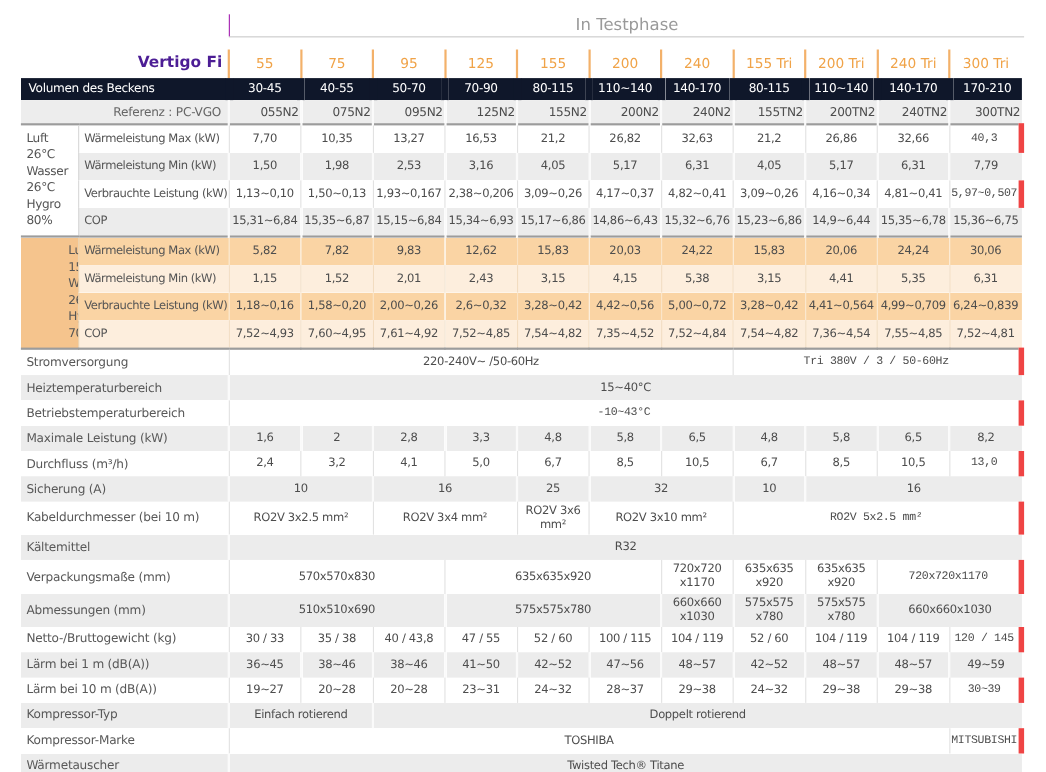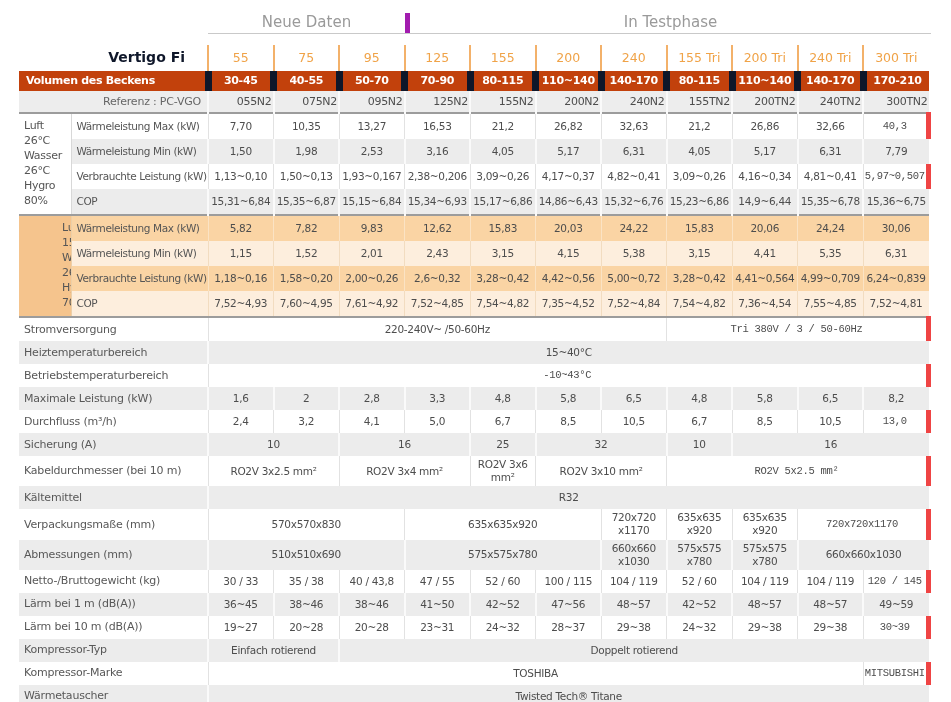--- a/index.html
+++ b/index.html
@@ -4,37 +4,37 @@
 <style>
   html,body{margin:0;padding:0;background:#fff;}
   body{font-family:"DejaVu Sans","Liberation Sans",sans-serif;color:#555;}
   .page{width:951px;height:702px;overflow:hidden;background:#fff;box-sizing:border-box;padding-top:12px;}
 
   
   .band{margin-left:208px;width:723px;display:flex;align-items:flex-end;
         border-bottom:1px solid #c9c9c9;height:21px;margin-bottom:11px;}
   .band-cell{font-size:15px;color:#9a9a9a;text-align:center;padding-bottom:2px;}
   .band-new{width:197px;}
-  .band-test{flex:1;border-left:5px solid #a21caf;}
+  .band-test{flex:1;border-left:1px solid #a21caf;}
 
   
   table{border-collapse:collapse;table-layout:fixed;margin-left:19px;width:912px;}
   td{padding:2px 1px;line-height:1.25;text-align:center;font-size:10.5px;
      letter-spacing:-0.3px;color:#4d4d4d;vertical-align:middle;overflow:hidden;}
   col.gcol{width:52px;} col.slcol{width:137px;}
 
   
   tr.models td{height:22px;}
-  td.product{color:#0f172a;font-weight:bold;font-size:14px;letter-spacing:0;
-             text-align:right;padding-right:22px;}
+  td.product{color:#4c1d95;font-weight:bold;font-size:14px;letter-spacing:0;
+             text-align:right;padding-right:5px;}
   td.mh{color:#f0a348;font-weight:normal;font-size:12.5px;letter-spacing:0;
         border-left:2px solid #f3b16a;}
 
   
-  tr.volume td{background:#c2410c;color:#fff;font-weight:bold;font-size:11px;height:16px;}
+  tr.volume td{background:#0f172a;color:#fff;font-weight:normal;font-size:11px;height:16px;}
   td.vlabel{text-align:left;padding-left:7px;font-size:11.5px;}
   td.vcell{border-left:7px solid #0f172a;margin-top:24px;}
 
   
   tr.refrow td{background:#ededed;height:17px;font-size:11px;}
   td.rlabel{text-align:right;padding-right:6px;color:#666;font-size:12px;letter-spacing:-0.2px;}
   td.rcell{border-left:2px solid #fafafa;text-align:right;}
 
   
   tr.grow td{height:21px;}
@@ -69,21 +69,20 @@
   tr.spec td{height:19px;}
   td.label{text-align:left;padding-left:5px;font-size:11px;letter-spacing:-0.2px;
            color:#585858;white-space:nowrap;}
 </style>
 </head>
 <body>
 
 <div class="page">
 
   <div class="band">
-    <div class="band-cell band-new">Neue Daten</div>
     <div class="band-cell band-test">In Testphase</div>
   </div>
 
   <table id="spec-table">
     <colgroup>
       <col class="gcol">
         <col class="slcol">
       <col>
         <col>
         <col>

